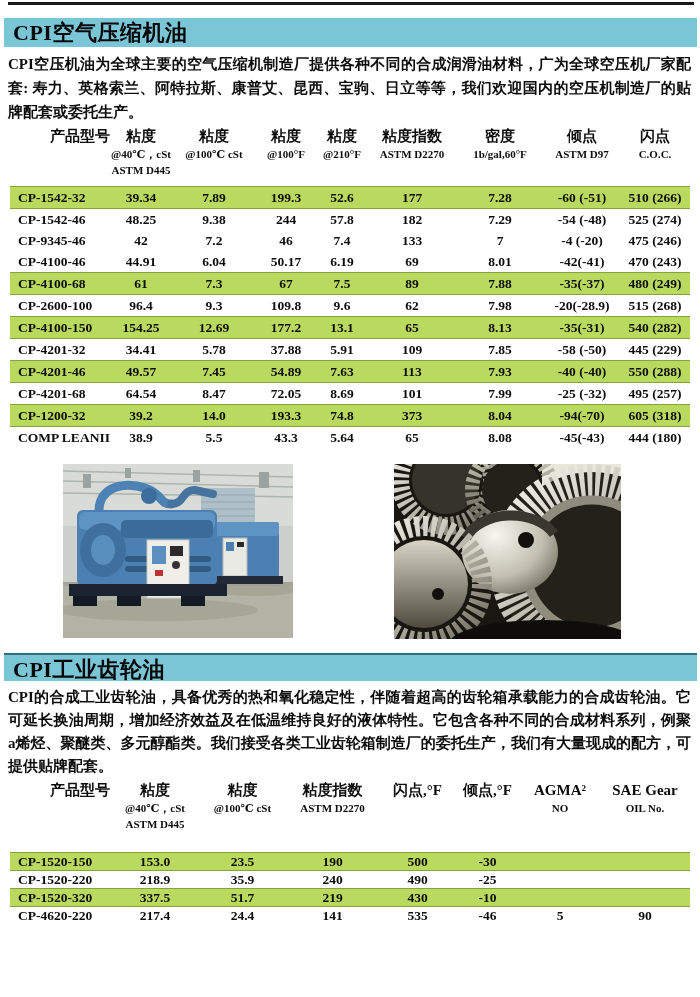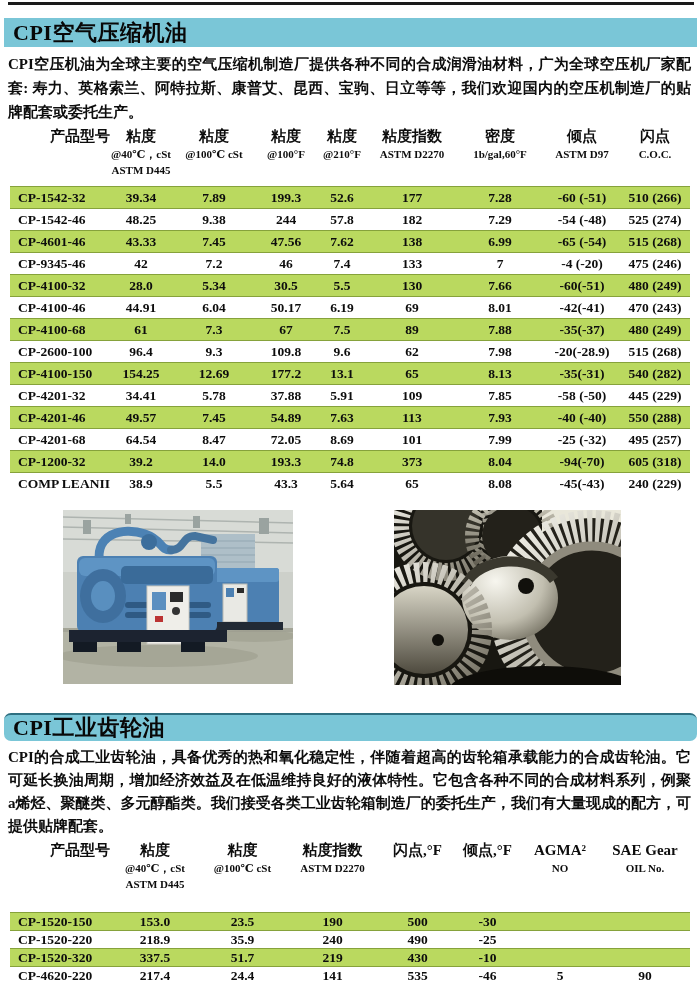--- a/index.html
+++ b/index.html
@@ -16,34 +16,33 @@
     height: 3px;
     background: var(--top-rule, #1a1a1a);
     margin: 2px 6px 0 8px;
   }
 
   .section-bar {
     background: var(--section-bar, #7ac6d7);
     height: 29px;
     margin: 13px 3px 0 4px;
     display: flex;
-    align-items: center;
+    align-items: flex-start;
     padding-left: 9px;
   }
   .section-bar .bar-title {
     font-weight: bold;
     font-size: 22px;
     letter-spacing: 0.5px;
     color: #080808;
   }
   .section-bar.bar2 {
     border-top: 2px solid var(--section-bar2-border, #2e6f80);
     height: 26px;
-    margin-top: 28px;
-    border-radius: 7px;
+    margin-top: 14px;
   }
 
   .intro {
     font-weight: bold;
     font-size: 15px;
     line-height: 24px;
     margin: 5px 9px 0 8px;
     text-align: justify;
   }
   .intro.intro2 { line-height: 23px; margin-top: 5px; }
@@ -171,53 +170,31 @@
           <td>CP-1542-46</td>
           <td>48.25</td>
           <td>9.38</td>
           <td>244</td>
           <td>57.8</td>
           <td>182</td>
           <td>7.29</td>
           <td>-54 (-48)</td>
           <td>525 (274)</td>
         </tr>
-        <tr class="hl">
-          <td>CP-4601-46</td>
-          <td>43.33</td>
-          <td>7.45</td>
-          <td>47.56</td>
-          <td>7.62</td>
-          <td>138</td>
-          <td>6.99</td>
-          <td>-65 (-54)</td>
-          <td>515 (268)</td>
-        </tr>
         <tr>
           <td>CP-9345-46</td>
           <td>42</td>
           <td>7.2</td>
           <td>46</td>
           <td>7.4</td>
           <td>133</td>
           <td>7</td>
           <td>-4 (-20)</td>
           <td>475 (246)</td>
         </tr>
-        <tr class="hl">
-          <td>CP-4100-32</td>
-          <td>28.0</td>
-          <td>5.34</td>
-          <td>30.5</td>
-          <td>5.5</td>
-          <td>130</td>
-          <td>7.66</td>
-          <td>-60(-51)</td>
-          <td>480 (249)</td>
-        </tr>
         <tr>
           <td>CP-4100-46</td>
           <td>44.91</td>
           <td>6.04</td>
           <td>50.17</td>
           <td>6.19</td>
           <td>69</td>
           <td>8.01</td>
           <td>-42(-41)</td>
           <td>470 (243)</td>
@@ -301,21 +278,21 @@
         </tr>
         <tr>
           <td>COMP LEANII</td>
           <td>38.9</td>
           <td>5.5</td>
           <td>43.3</td>
           <td>5.64</td>
           <td>65</td>
           <td>8.08</td>
           <td>-45(-43)</td>
-          <td>240 (229)</td>
+          <td>444 (180)</td>
         </tr>
       </tbody>
     </table>
 
   <div class="photos">
     <svg class="photo left" width="230" height="174" viewBox="0 0 230 174" xmlns="http://www.w3.org/2000/svg">
       <rect width="230" height="174" fill="#cdd0ca"></rect>
       <rect width="230" height="62" fill="#d8dbd6"></rect>
       <g stroke="#aeb4b0" stroke-width="1.5">
         <line x1="0" y1="7" x2="230" y2="13"></line>

